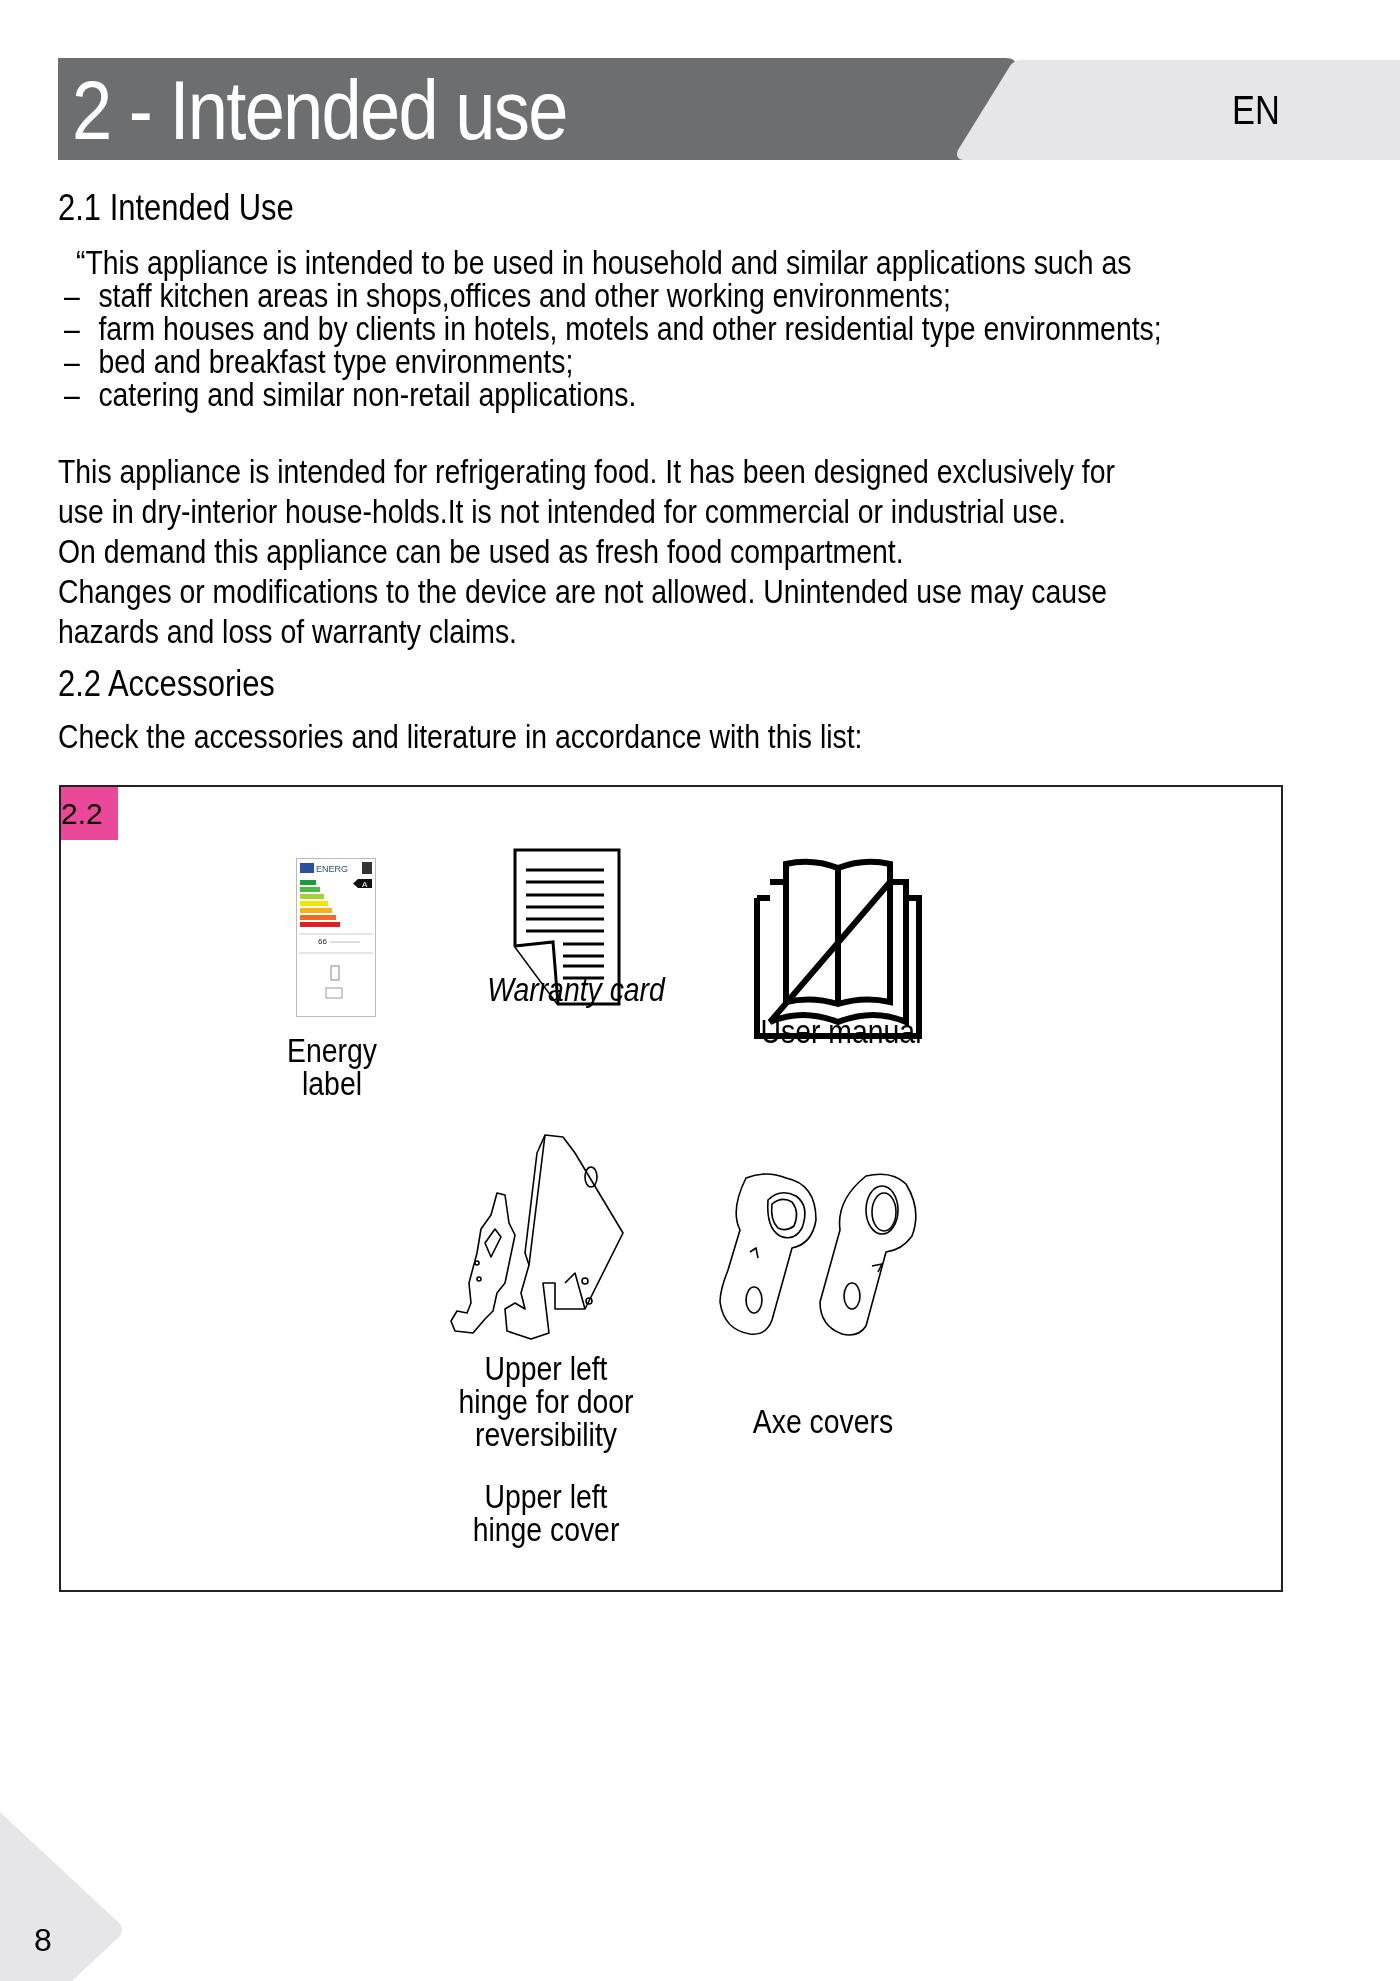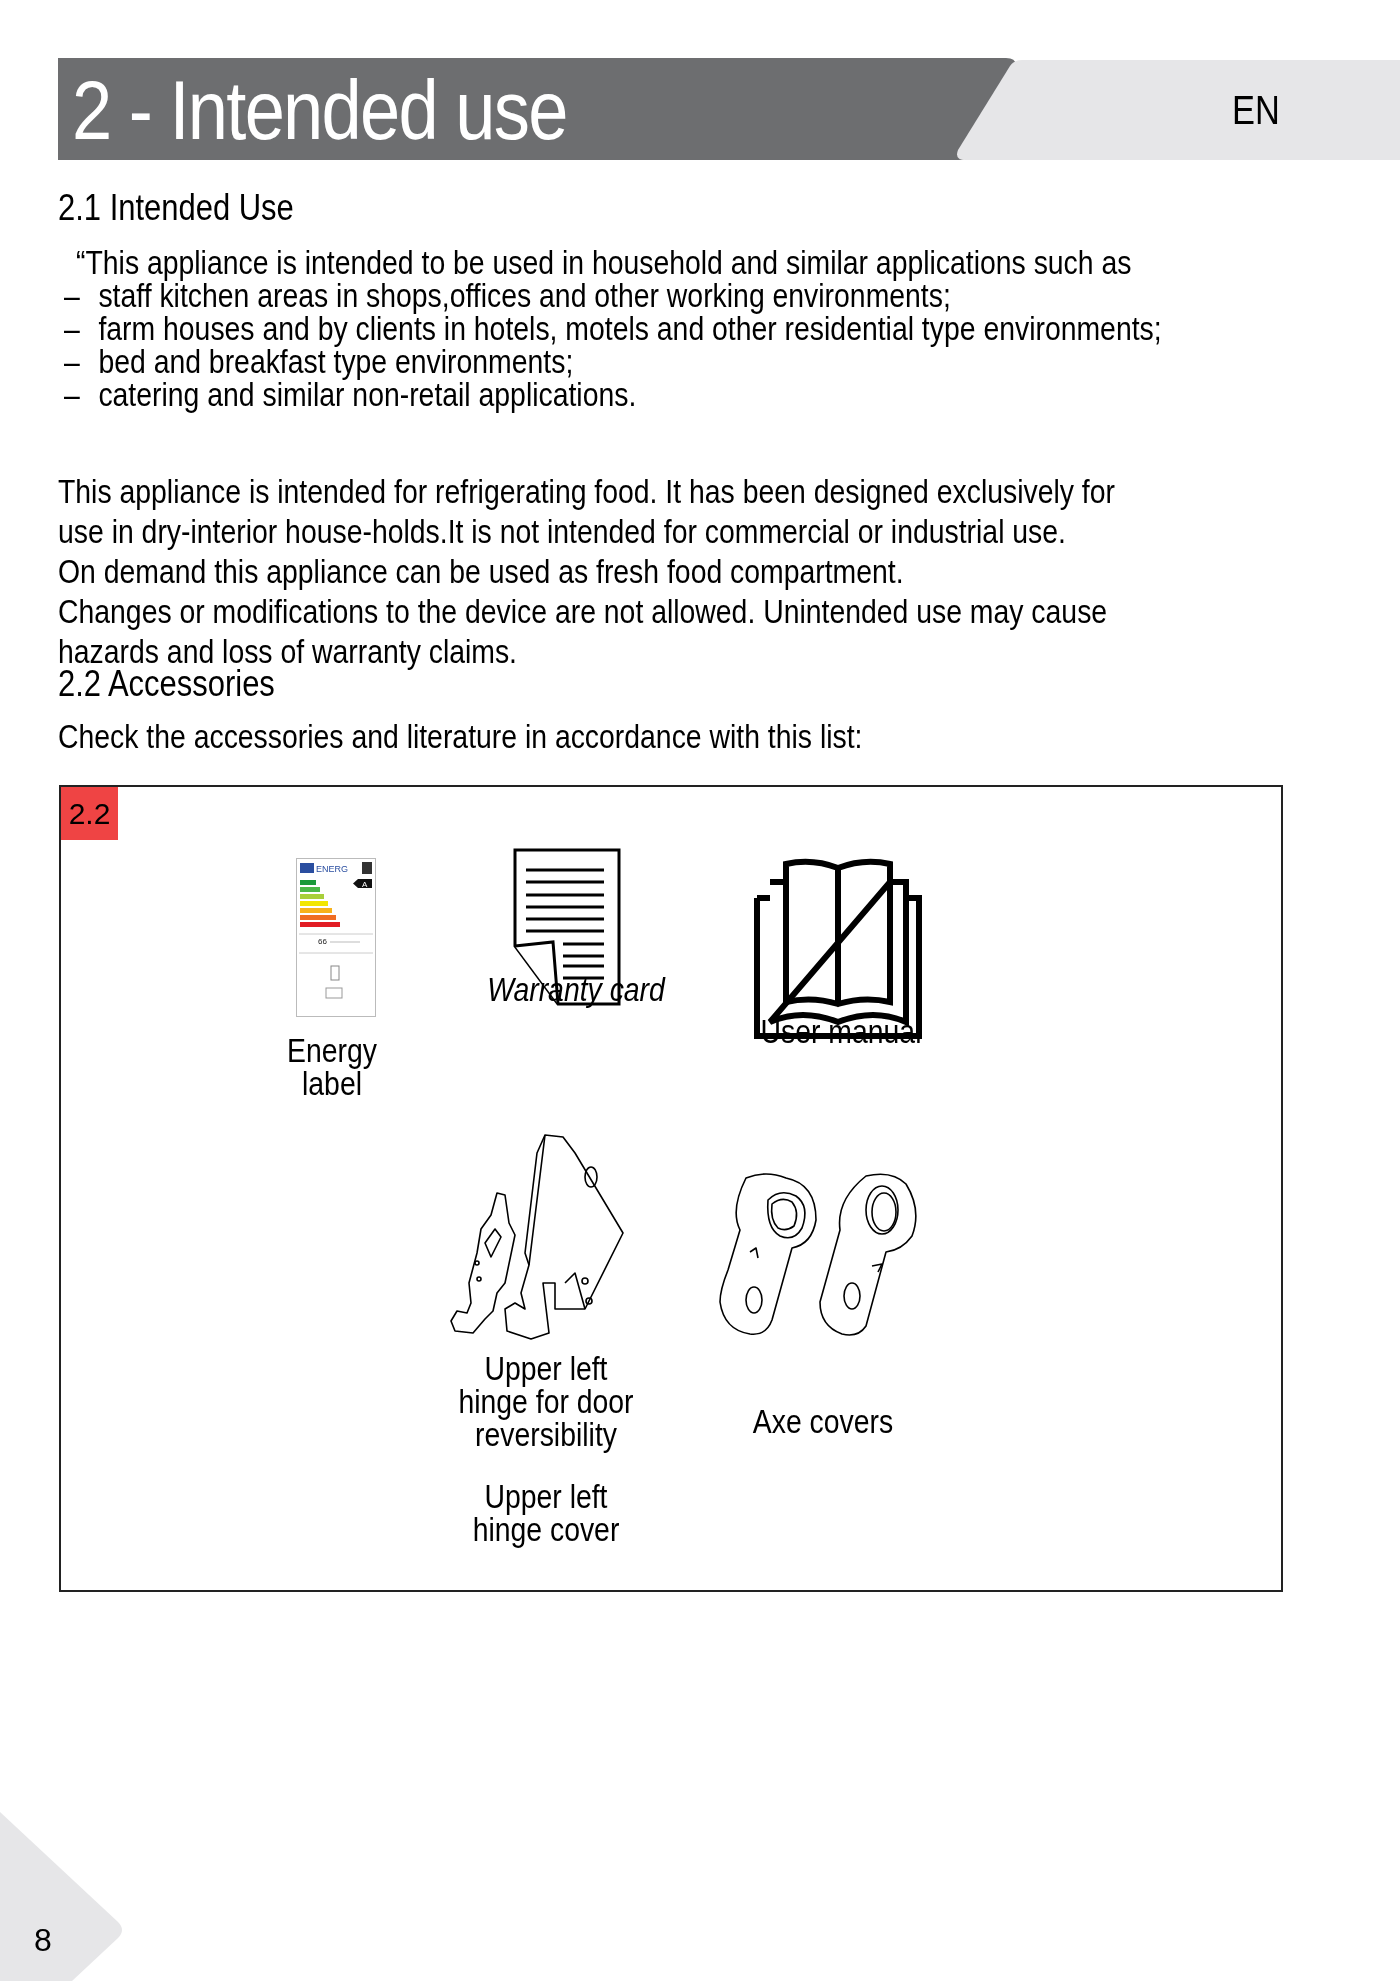--- a/index.html
+++ b/index.html
@@ -10,21 +10,21 @@
   .banner svg { position:absolute; left:0; top:0; }
   .banner-title { position:absolute; left:14px; top:4px; color:#fff; font-size:84px; line-height:96px;
                   letter-spacing:-2px; transform:scaleX(0.86); transform-origin:left center; white-space:nowrap; }
   .lang-tab { left:952px; top:58px; width:448px; height:102px;text-decoration:underline; }
   .lang-label { position:absolute; left:280px; top:30px; font-size:40px; line-height:44px; transform:scaleX(0.86); transform-origin:left center; }
   .h2 { font-size:36px; line-height:40px; transform:scaleX(0.86); transform-origin:left center; white-space:nowrap; }
   .txt { font-size:33px; line-height:40px; transform:scaleX(0.86); transform-origin:left center; white-space:nowrap; }
   .list-line { position:absolute; white-space:nowrap; font-size:33px; line-height:33px; transform:scaleX(0.86); transform-origin:left center; }
   .dash { display:inline-block; width:40px; }
   .frame { left:59px; top:785px; width:1224px; height:807px; border:2px solid #222; box-sizing:border-box; }
-  .fig-tag { left:61px; top:787px; width:57px; height:53px; background:#ef4444; font-size:30px; line-height:53px; text-align:center; }
+  .fig-tag { left:61px; top:787px; width:57px; height:53px; background:#ec4899; font-size:30px; line-height:53px; }
   .cap { position:absolute; text-align:center; font-size:33px; line-height:33px; white-space:nowrap; }
   .cap span { display:block; transform:scaleX(0.86); }
   .corner { left:0; top:1812px; }
   .page-num { left:34px; top:1922px; font-size:32px; line-height:36px; }
 </style>
 </head>
 <body>
 
 <div class="abs banner">
   <svg width="960" height="102" viewBox="0 0 960 102">
@@ -48,21 +48,21 @@
 <div class="list-line" style="left:64px;top:312px;">
   <span class="dash">–</span><span>farm houses and by clients in hotels, motels and other residential type environments;</span>
 </div>
 <div class="list-line" style="left:64px;top:345px;">
   <span class="dash">–</span><span>bed and breakfast type environments;</span>
 </div>
 <div class="list-line" style="left:64px;top:378px;">
   <span class="dash">–</span><span>catering and similar non-retail applications.</span>
 </div>
 
-<div class="abs" style="left:58px;top:472px;">
+<div class="abs" style="left:58px;top:452px;">
   <div class="txt">This appliance is intended for refrigerating food. It has been designed exclusively for</div>
   <div class="txt">use in dry-interior house-holds.It is not intended for commercial or industrial use.</div>
   <div class="txt">On demand this appliance can be used as fresh food compartment.</div>
   <div class="txt">Changes or modifications to the device are not allowed. Unintended use may cause</div>
   <div class="txt">hazards and loss of warranty claims.</div>
 </div>
 
 <div class="abs h2" style="left:58px;top:664px;">2.2 Accessories</div>
 <div class="abs txt" style="left:58px;top:717px;">Check the accessories and literature in accordance with this list:</div>
 

